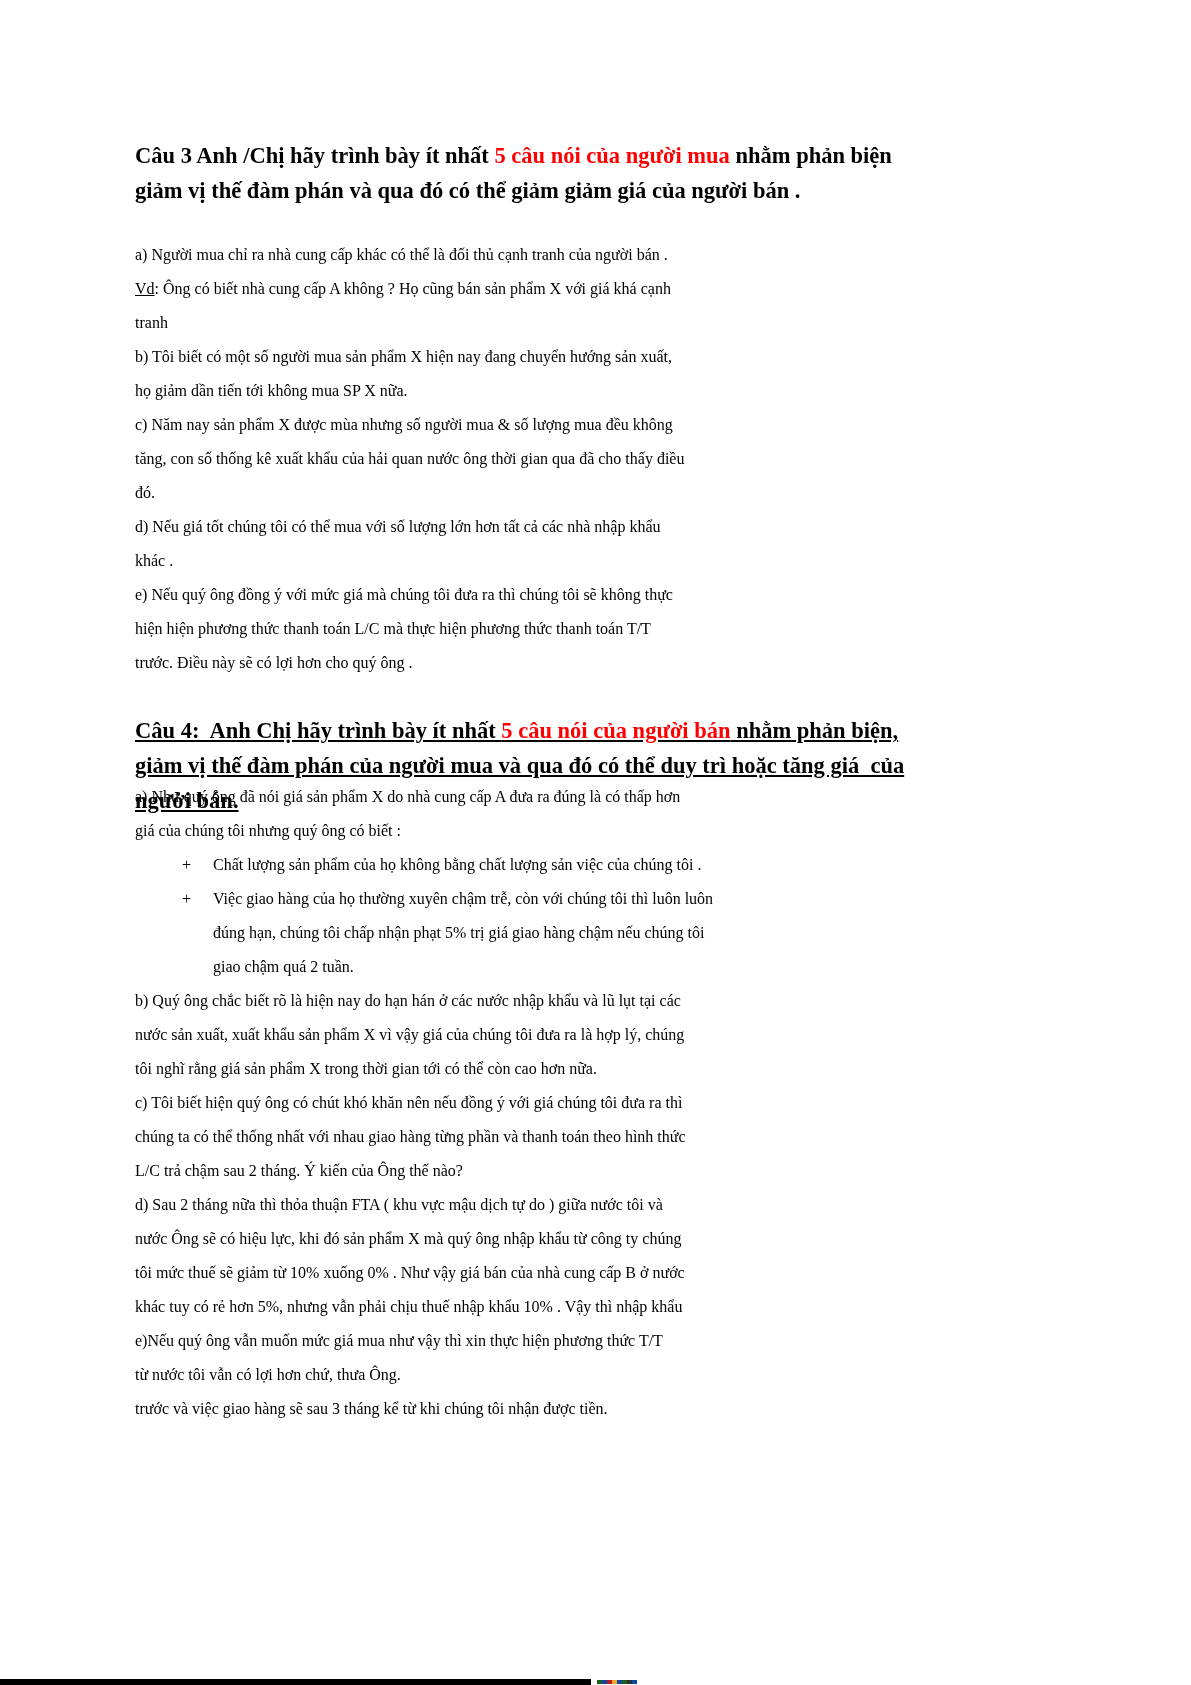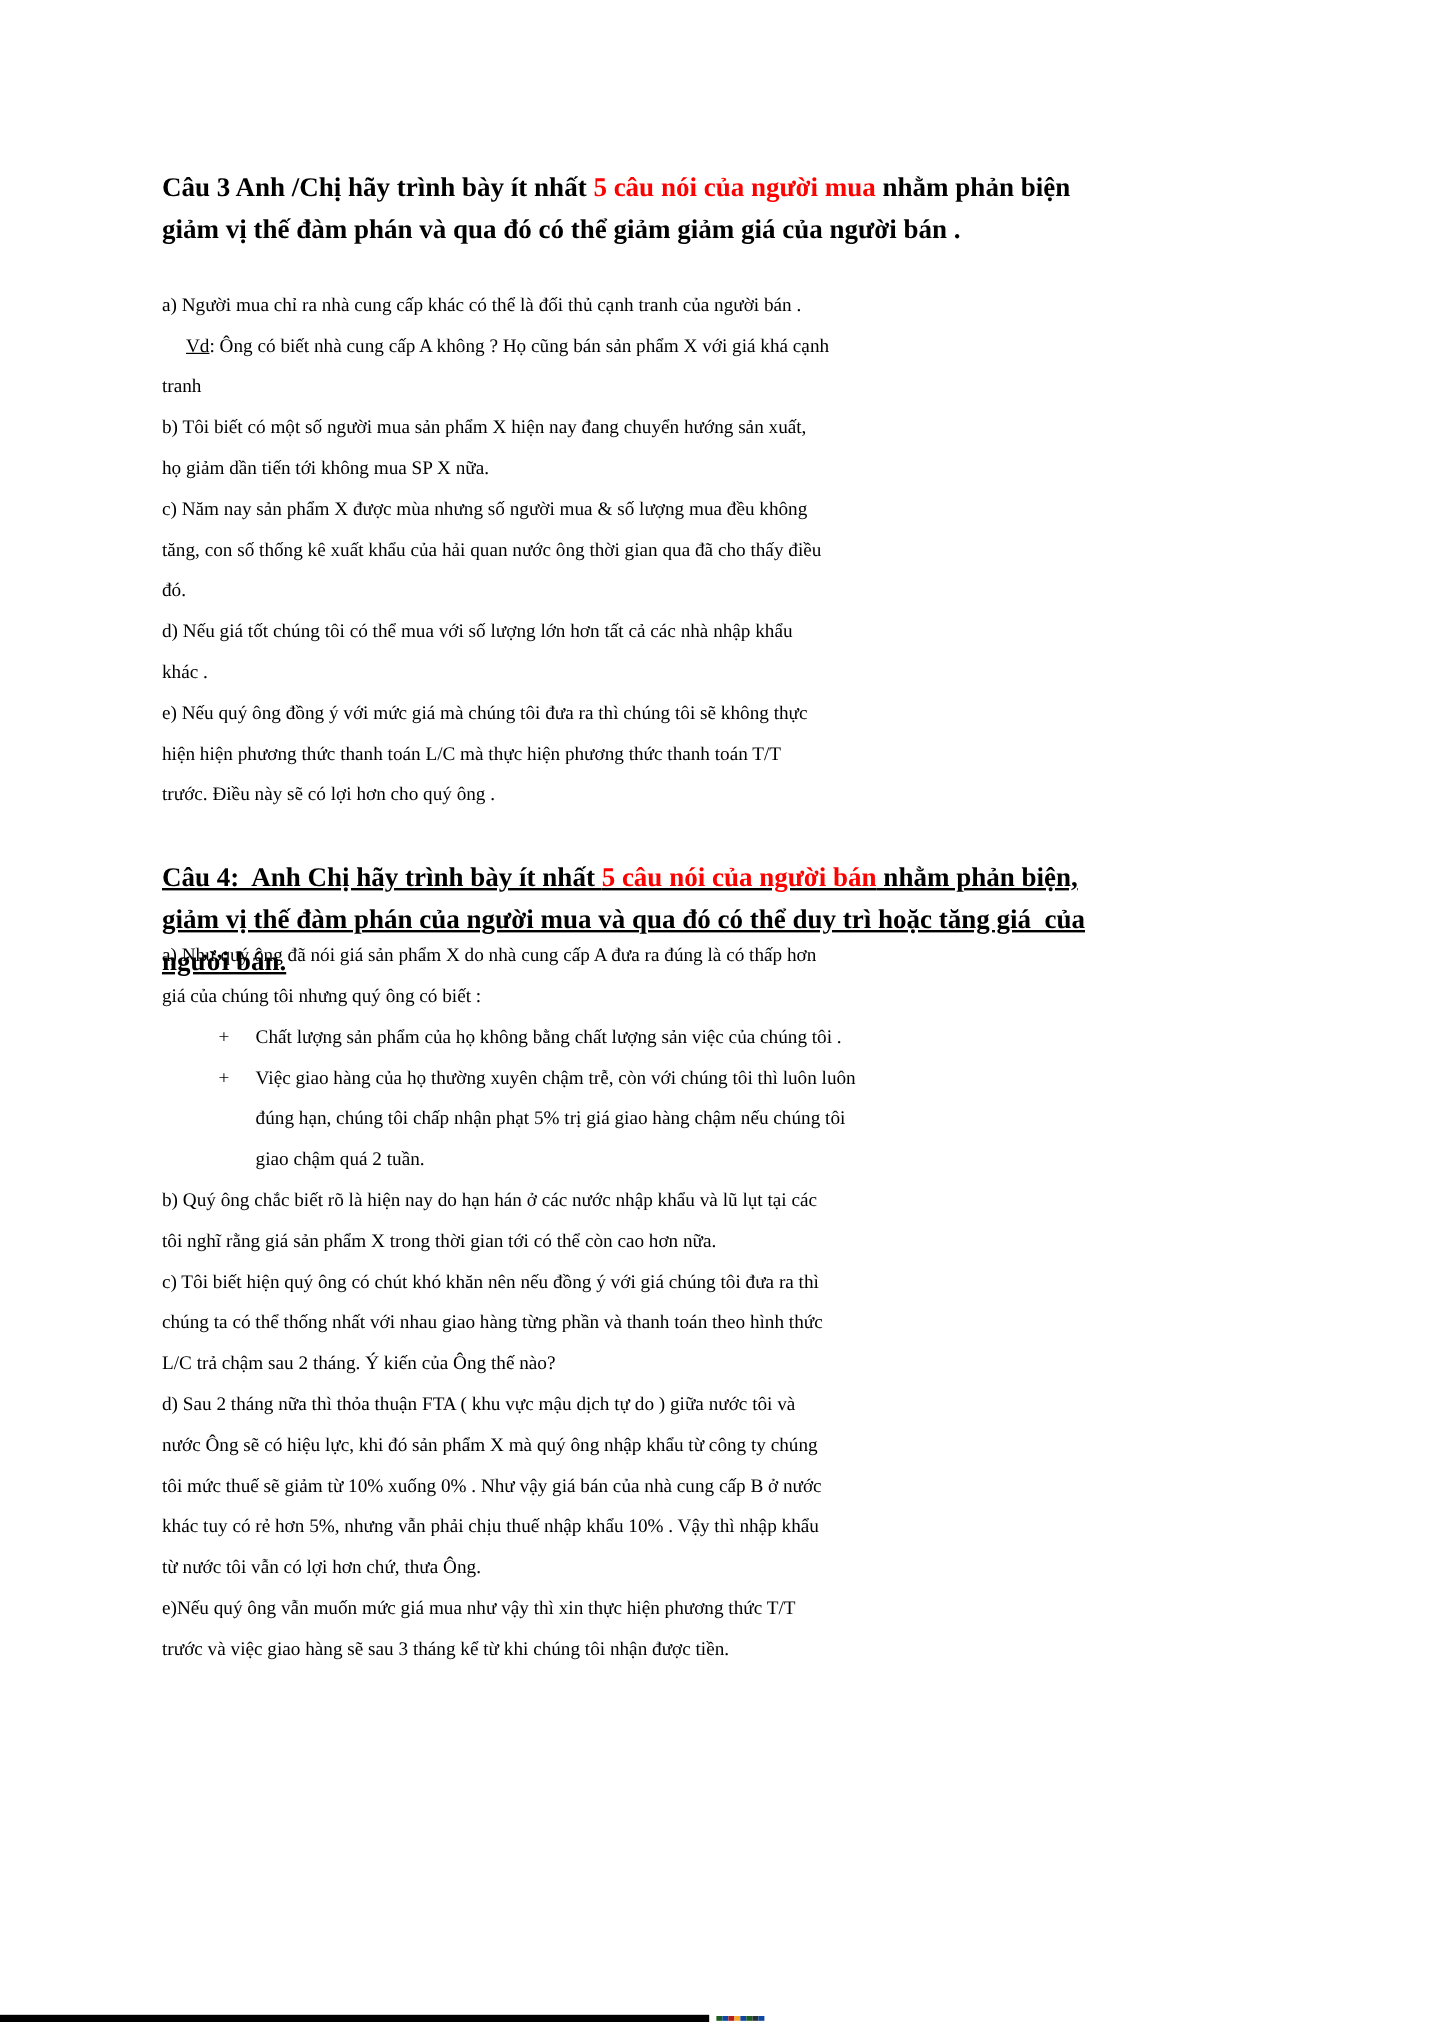--- a/index.html
+++ b/index.html
@@ -37,21 +37,21 @@
     white-space: pre;
   }
   .line.bullet { padding-left: 47px; }
   .line.hang   { padding-left: 78px; }
   .bullet-glyph {
     display: inline-block;
     width: 31px;
   }
   .seg.b { font-weight: bold; }
   .seg.r { color: var(--red-color, #ff0000); }
-  .seg.u { text-decoration: underline; margin-left: 20px; }
+  .seg.u { text-decoration: underline; }
   .footer-bar {
     position: absolute;
     left: 0;
     top: 1679px;
     width: 591px;
     height: 6px;
   }
   .footer-accent-strip {
     position: absolute;
     left: 597px;
@@ -94,30 +94,31 @@
       <div class="line"><span class="seg b">người bán.</span></div>
     </div>
     <div class="block body" style="top: 780px;">
       <div class="line"><span class="seg">a) Như quý ông đã nói giá sản phẩm X do nhà cung cấp A đưa ra đúng là có thấp hơn</span></div>
       <div class="line"><span class="seg">giá của chúng tôi nhưng quý ông có biết :</span></div>
       <div class="line bullet"><span class="bullet-glyph">+</span><span class="seg">Chất lượng sản phẩm của họ không bằng chất lượng sản việc của chúng tôi .</span></div>
       <div class="line bullet"><span class="bullet-glyph">+</span><span class="seg">Việc giao hàng của họ thường xuyên chậm trễ, còn với chúng tôi thì luôn luôn</span></div>
       <div class="line hang"><span class="seg">đúng hạn, chúng tôi chấp nhận phạt 5% trị giá giao hàng chậm nếu chúng tôi</span></div>
       <div class="line hang"><span class="seg">giao chậm quá 2 tuần.</span></div>
       <div class="line"><span class="seg">b) Quý ông chắc biết rõ là hiện nay do hạn hán ở các nước nhập khẩu và lũ lụt tại các</span></div>
+      <div class="line"><span class="seg">nước sản xuất, xuất khẩu sản phẩm X vì vậy giá của chúng tôi đưa ra là hợp lý, chúng</span></div>
       <div class="line"><span class="seg">tôi nghĩ rằng giá sản phẩm X trong thời gian tới có thể còn cao hơn nữa.</span></div>
       <div class="line"><span class="seg">c) Tôi biết hiện quý ông có chút khó khăn nên nếu đồng ý với giá chúng tôi đưa ra thì</span></div>
       <div class="line"><span class="seg">chúng ta có thể thống nhất với nhau giao hàng từng phần và thanh toán theo hình thức</span></div>
       <div class="line"><span class="seg">L/C trả chậm sau 2 tháng. Ý kiến của Ông thế nào?</span></div>
       <div class="line"><span class="seg">d) Sau 2 tháng nữa thì thỏa thuận FTA ( khu vực mậu dịch tự do ) giữa nước tôi và</span></div>
       <div class="line"><span class="seg">nước Ông sẽ có hiệu lực, khi đó sản phẩm X mà quý ông nhập khẩu từ công ty chúng</span></div>
       <div class="line"><span class="seg">tôi mức thuế sẽ giảm từ 10% xuống 0% . Như vậy giá bán của nhà cung cấp B ở nước</span></div>
       <div class="line"><span class="seg">khác tuy có rẻ hơn 5%, nhưng vẫn phải chịu thuế nhập khẩu 10% . Vậy thì nhập khẩu</span></div>
+      <div class="line"><span class="seg">e)Nếu quý ông vẫn muốn mức giá mua như vậy thì xin thực hiện phương thức T/T</span></div>
       <div class="line"><span class="seg">từ nước tôi vẫn có lợi hơn chứ, thưa Ông.</span></div>
-      <div class="line"><span class="seg">e)Nếu quý ông vẫn muốn mức giá mua như vậy thì xin thực hiện phương thức T/T</span></div>
       <div class="line"><span class="seg">trước và việc giao hàng sẽ sau 3 tháng kể từ khi chúng tôi nhận được tiền.</span></div>
     </div>
   </div>
 
 <div class="footer-bar" style="background: rgb(0, 0, 0);"></div>
 <div class="footer-accent-strip">
     <span class="accent-seg" style="background: rgb(27, 94, 32);"></span>
     <span class="accent-seg" style="background: rgb(13, 71, 161);"></span>
     <span class="accent-seg" style="background: rgb(183, 28, 28);"></span>
     <span class="accent-seg" style="background: rgb(249, 168, 37);"></span>

